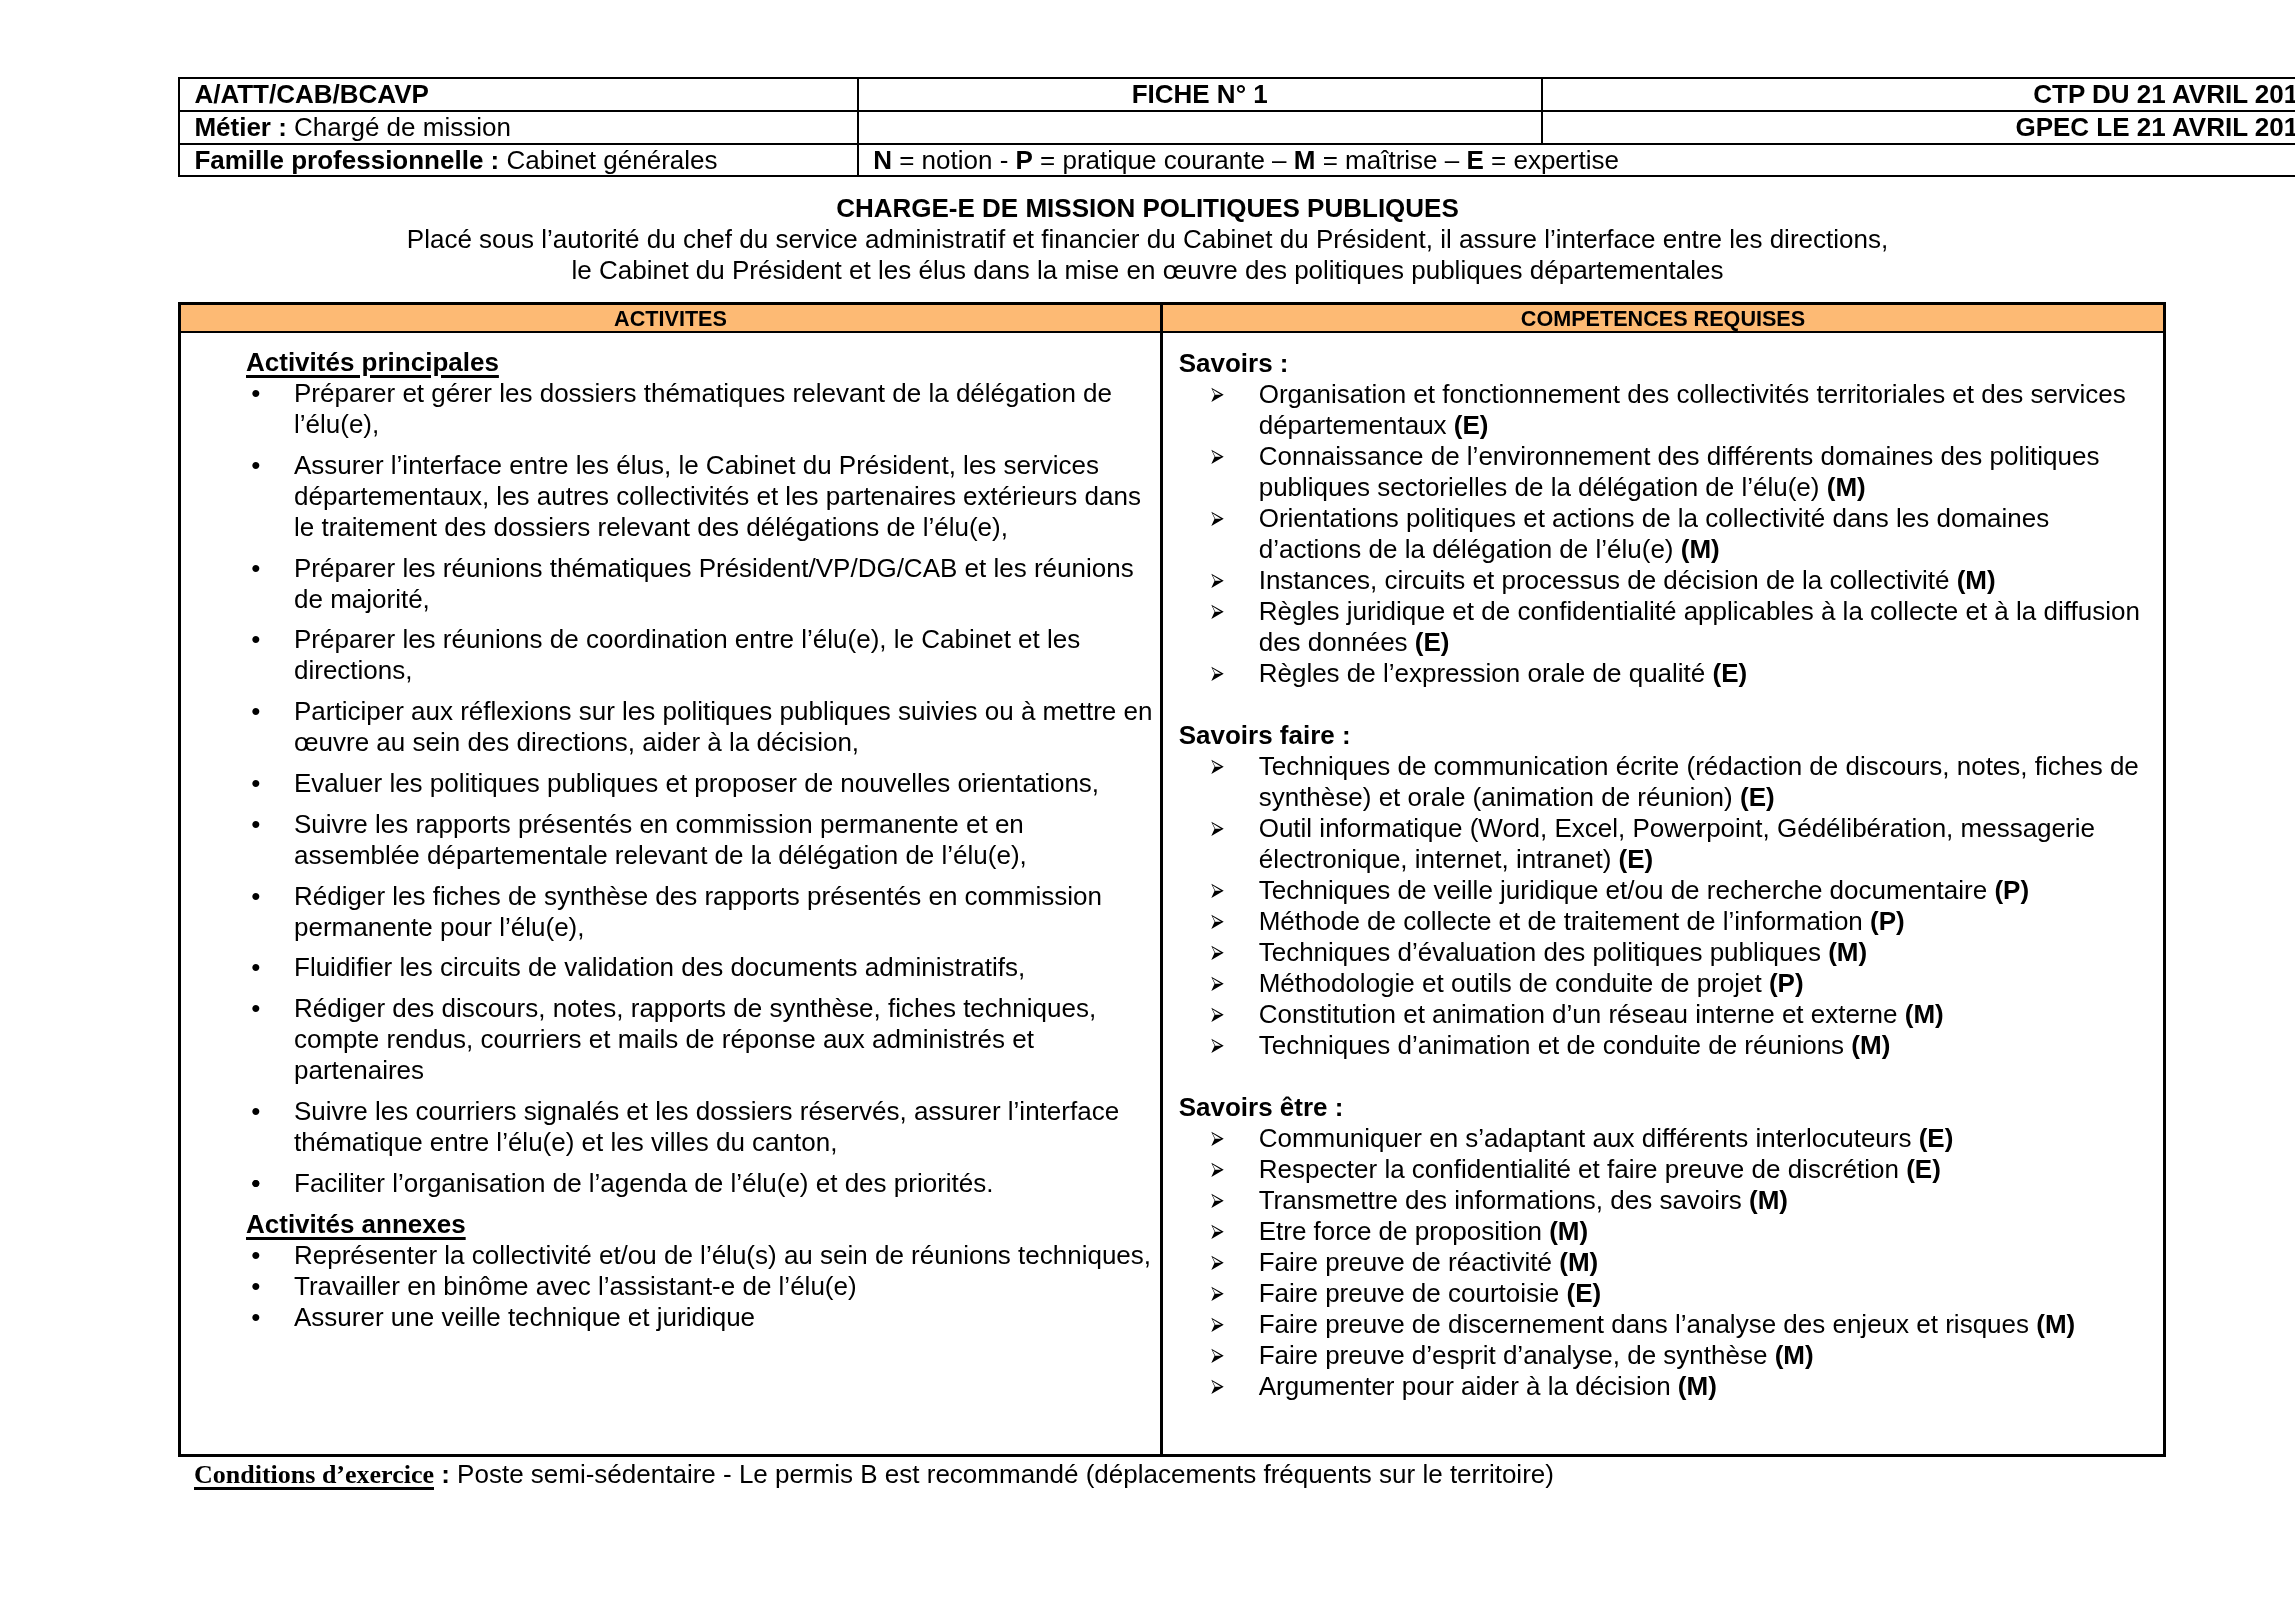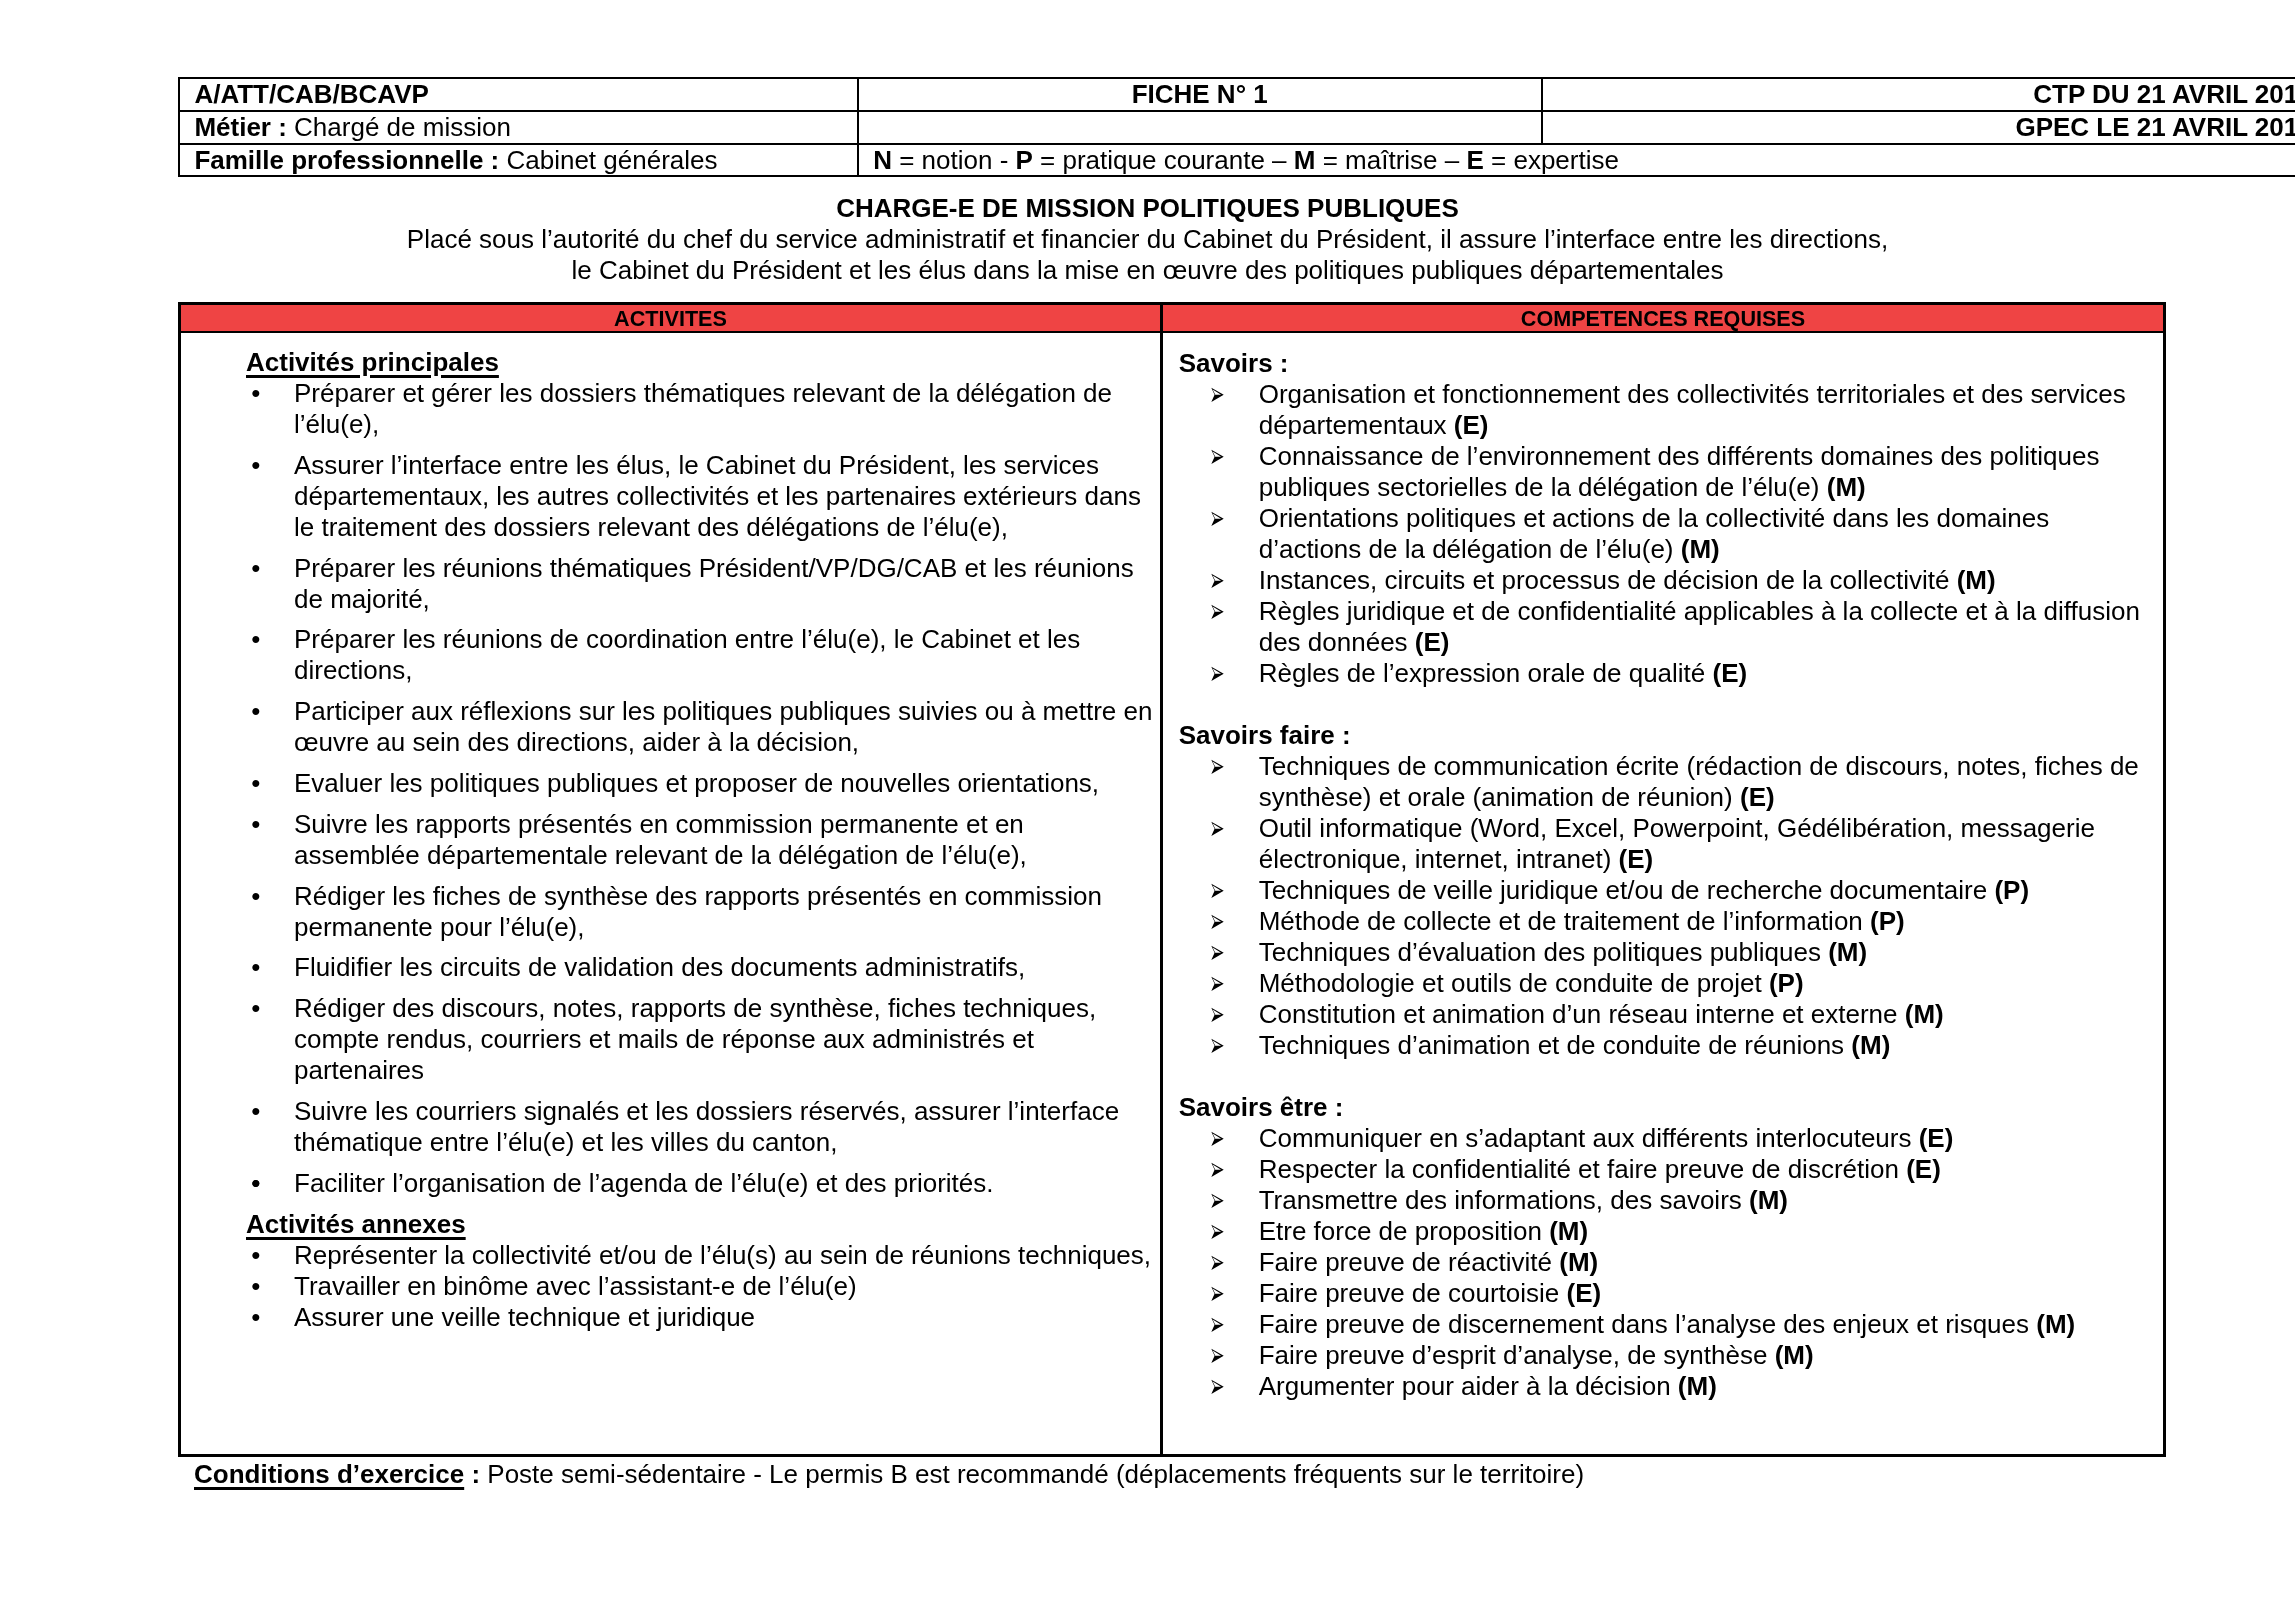--- a/index.html
+++ b/index.html
@@ -29,21 +29,21 @@
       position: absolute; left: 0; width: 2295px; top: 224px;
       text-align: center; font-size: 26px; line-height: 31px;
     }
 
     .main-table {
       position: absolute; left: 178px; top: 302px; width: 1988px; height: 1155px;
       border: 3.3px solid #000; box-sizing: border-box;
     }
     .main-head {
       position: absolute; left: 0; top: 0; right: 0; height: 26px;
-      background: #ef4444; border-bottom: 2.6px solid #000;
+      background: #fdba74; border-bottom: 2.6px solid #000;
     }
     .main-head .th {
       position: absolute; top: 0; height: 26px; line-height: 27.5px;
       font-size: 21.6px; font-weight: bold; text-align: center;
     }
     .main-head .th.left { left: 0; width: 979px; }
     .main-head .th.right { left: 982px; right: 0; }
     .col-divider {
       position: absolute; top: 0; bottom: 0; left: 979px; width: 2.6px; background: #000;
     }
@@ -80,21 +80,21 @@
     }
     .arrows li .arrow {
       position: absolute; left: 31px; top: 7.9px; width: 14.4px; height: 15.7px;
     }
     .conditions {
       position: absolute; left: 194px; top: 1459px; font-size: 26px; line-height: 31px;
       white-space: nowrap;
     }
     .conditions .label {
       font-weight: bold; text-decoration: underline;
-      text-decoration-thickness: 2.6px; text-underline-offset: 3.9px;
+      text-decoration-thickness: 2.6px; text-underline-offset: 3.9px; font-family: Liberation Serif, serif;
     }
   </style>
 </head>
 <body>
 
 <table class="hdr-table">
   <tbody>
       <tr>
     <td class="c1 bold">A/ATT/CAB/BCAVP</td>
     <td class="c2 center bold">FICHE N° 1</td>

